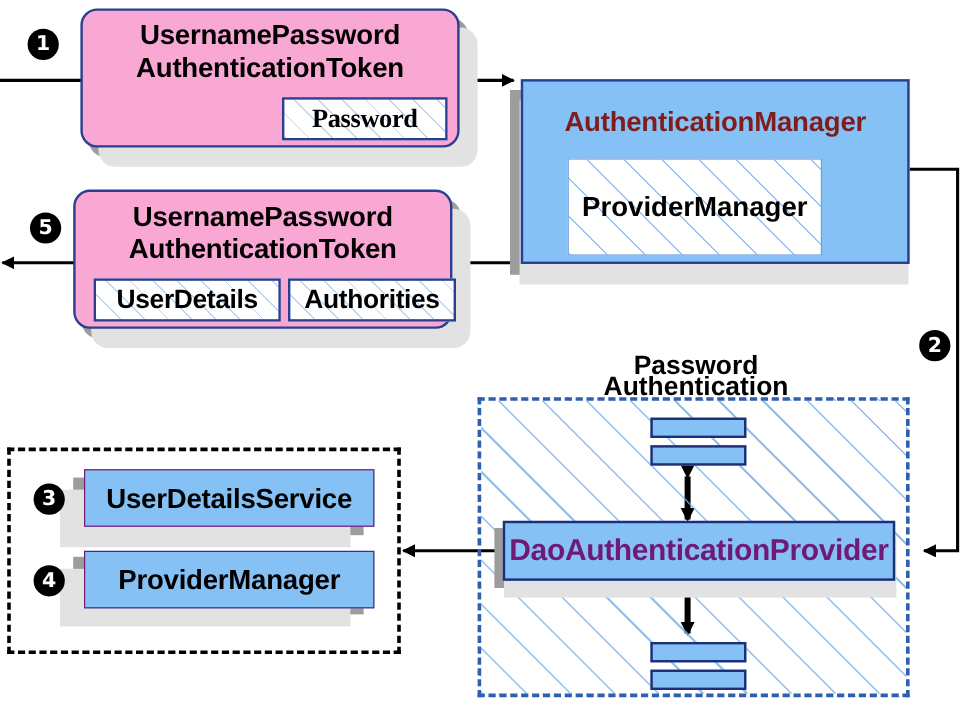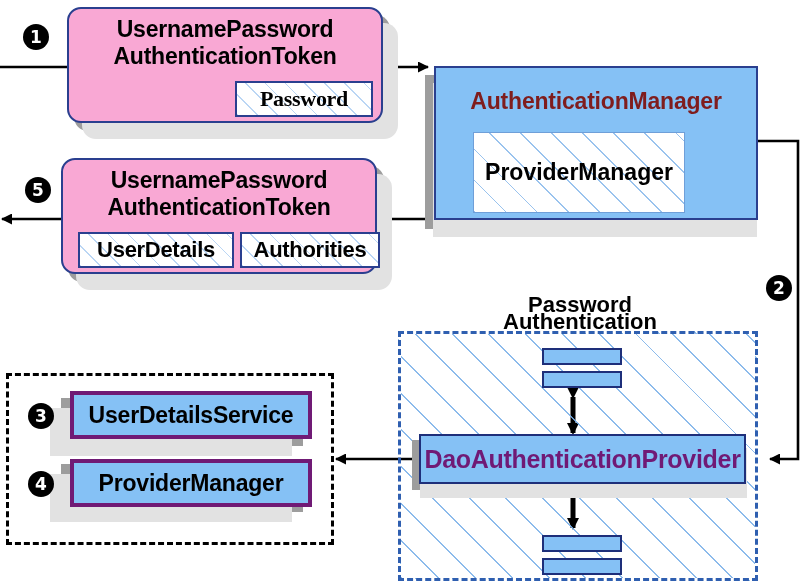--- a/index.html
+++ b/index.html
@@ -126,21 +126,21 @@
   .mini-bar {
     position: absolute;
     background: #85c1f5;
     border: 2px solid #1e2f7a;
     box-sizing: border-box;
   }
 
   .svc-card {
     position: absolute;
     background: #85c1f5;
-    border: 4px solid #701a75;
+    border: 1px solid #701a75;
     box-sizing: border-box;
     display: flex;
     align-items: center;
     justify-content: center;
     font-weight: bold;
     font-size: 23px;
     color: #000;
     letter-spacing: -0.2px;
   }
   .dao-card {

